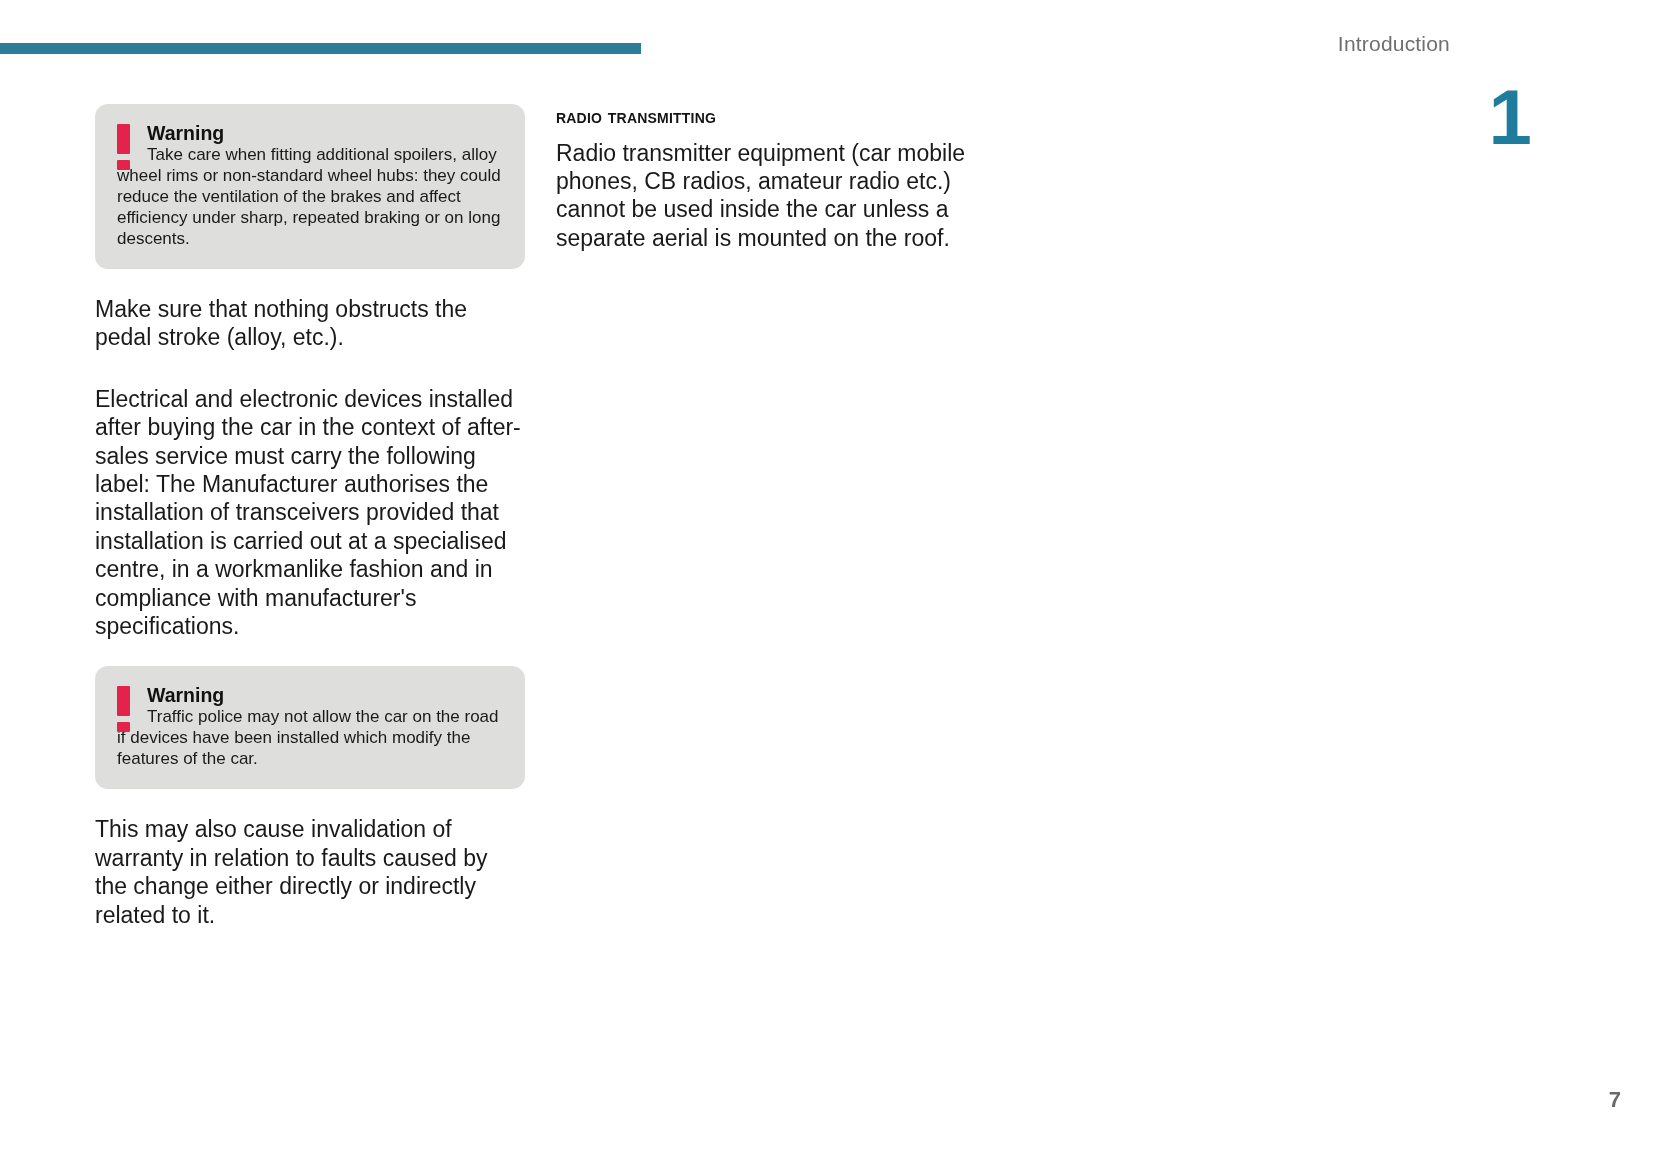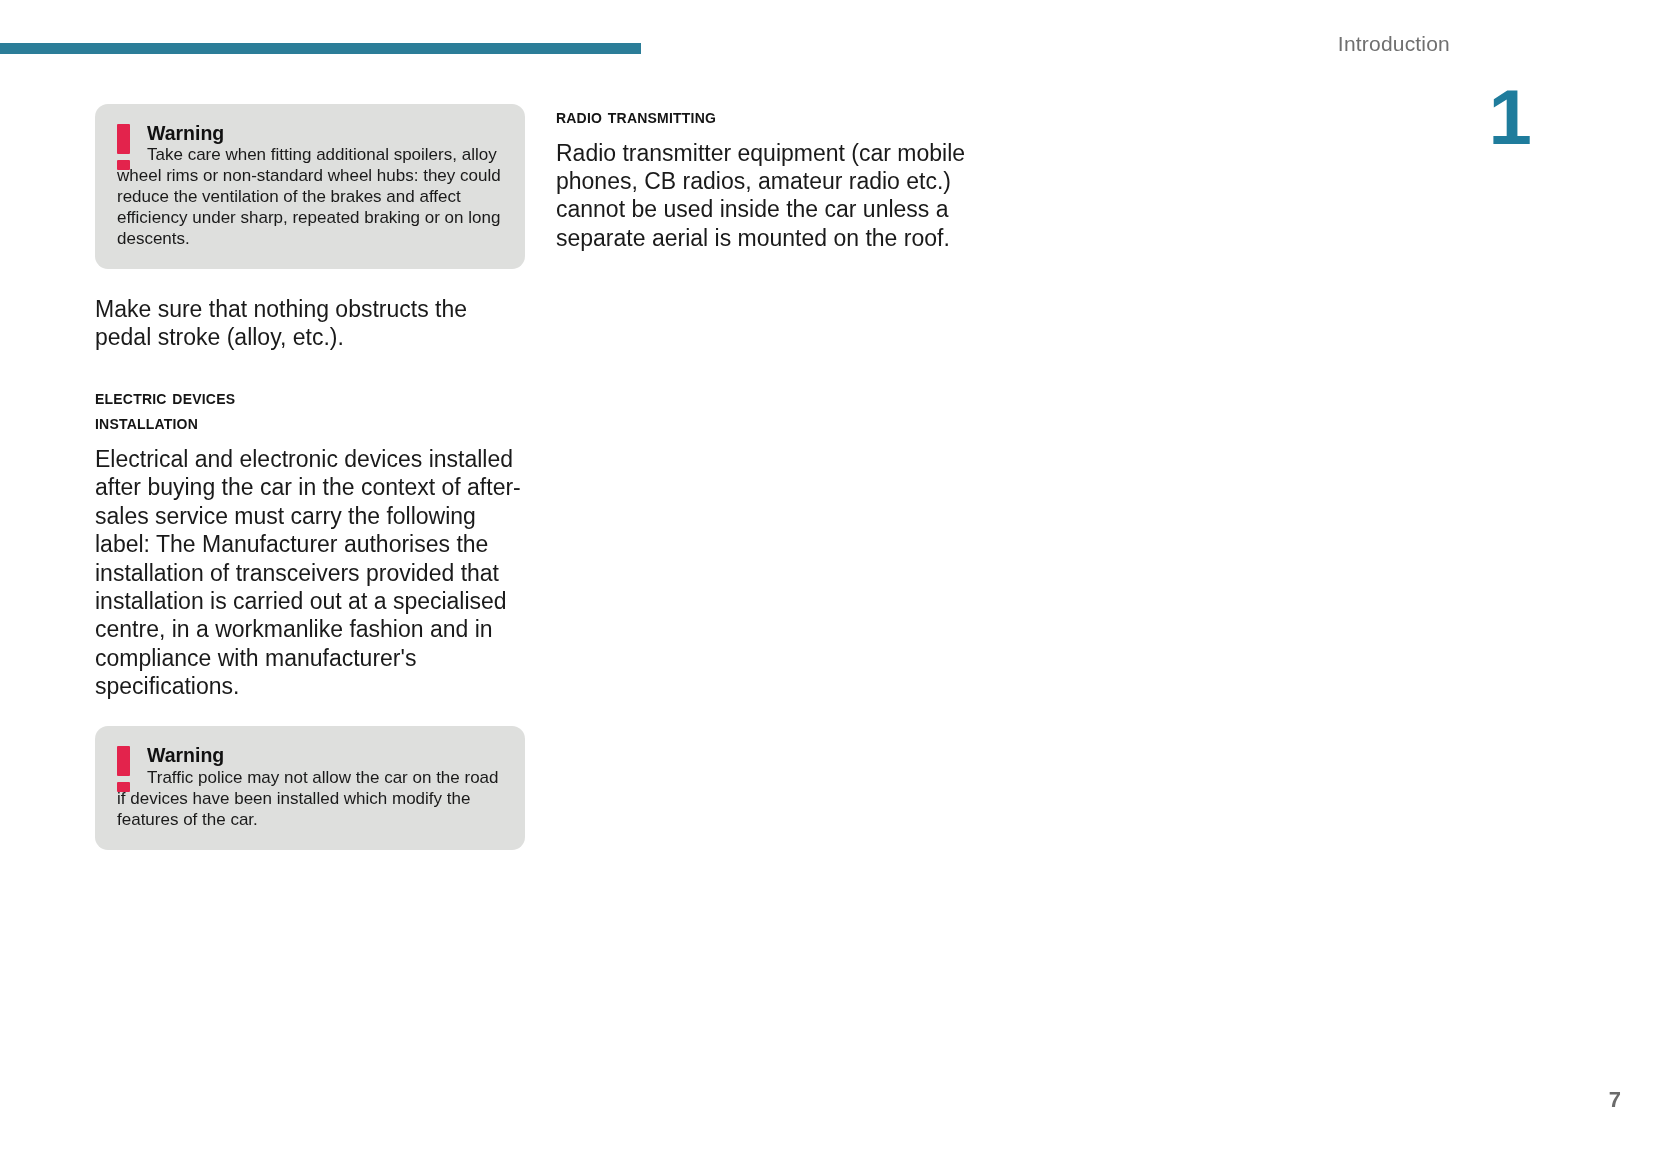--- a/index.html
+++ b/index.html
@@ -165,42 +165,39 @@
         <div class="warning-text">Take care when fitting additional spoilers, alloy wheel rims or non-standard wheel hubs: they could reduce the ventilation of the brakes and affect efficiency under sharp, repeated braking or on long descents.</div>
       </div>
     </div>
 
     <div class="spacer-sm"></div>
 
     <p class="body-text">Make sure that nothing obstructs the pedal stroke (alloy, etc.).</p>
 
     <div class="spacer-md"></div>
 
-    <h2 class="section-heading">
-      <span>Electric Devices</span><br>
-      <span>Installation</span>
-    </h2>
 
     <p class="body-text">Electrical and electronic devices installed after buying the car in the context of after-sales service must carry the following label: The Manufacturer authorises the installation of transceivers provided that installation is carried out at a specialised centre, in a workmanlike fashion and in compliance with manufacturer's specifications.</p>
 
     <div class="spacer-sm"></div>
 
     <div class="warning-box">
       <div class="warning-inner">
         <span class="warning-icon">
           <span class="bang-stem"></span>
           <span class="bang-dot"></span>
         </span>
         <div class="warning-title">Warning</div>
         <div class="warning-text">Traffic police may not allow the car on the road if devices have been installed which modify the features of the car.</div>
       </div>
     </div>
 
     <div class="spacer-sm"></div>
 
+    <p class="body-text">This may also cause invalidation of warranty in relation to faults caused by the change either directly or indirectly related to it.</p>
 
   </div>
 
   <div class="column" id="column-right">
 
     <h2 class="section-heading">
       <span>Radio Transmitting</span><br>
     </h2>
 
     <p class="body-text">Radio transmitter equipment (car mobile phones, CB radios, amateur radio etc.) cannot be used inside the car unless a separate aerial is mounted on the roof.</p>

